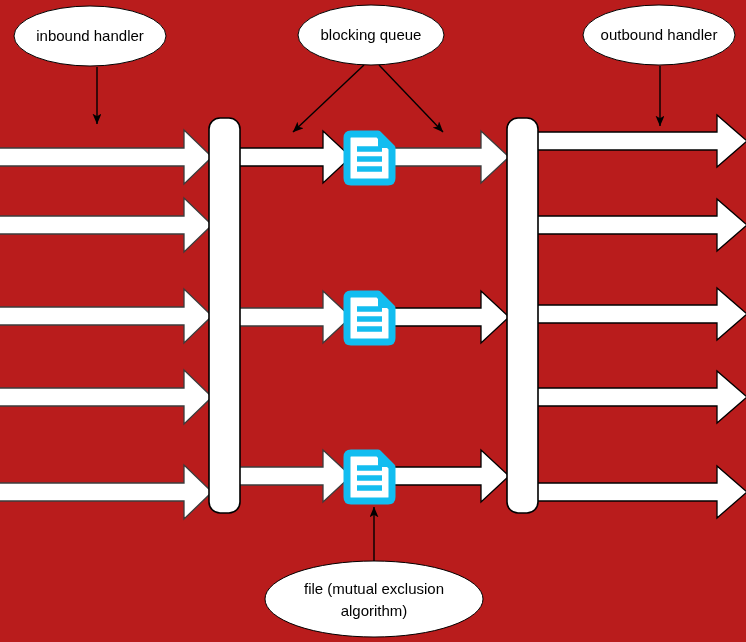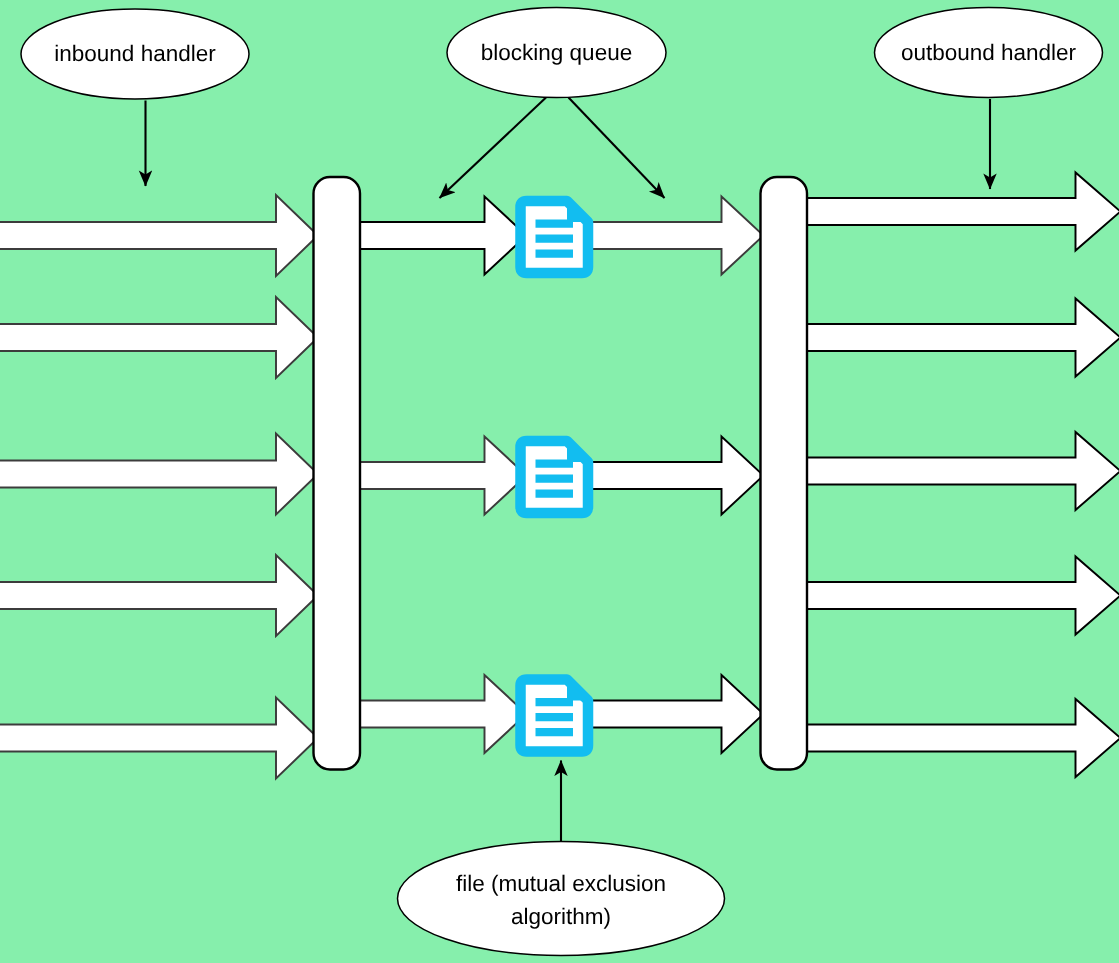--- a/index.html
+++ b/index.html
@@ -11,21 +11,21 @@
   body {
     width: 746px;
     height: 642px;
     font-family: "Liberation Sans", sans-serif;
     overflow: hidden;
   }
   #diagram-root {
     position: relative;
     width: 746px;
     height: 642px;
-    background: #86efac;
+    background: #b91c1c;
   }
   svg#diagram-canvas {
     display: block;
     width: 746px;
     height: 642px;
   }
   .ellipse-shape {
     fill: #ffffff;
     stroke: #000000;
     stroke-width: 1;

